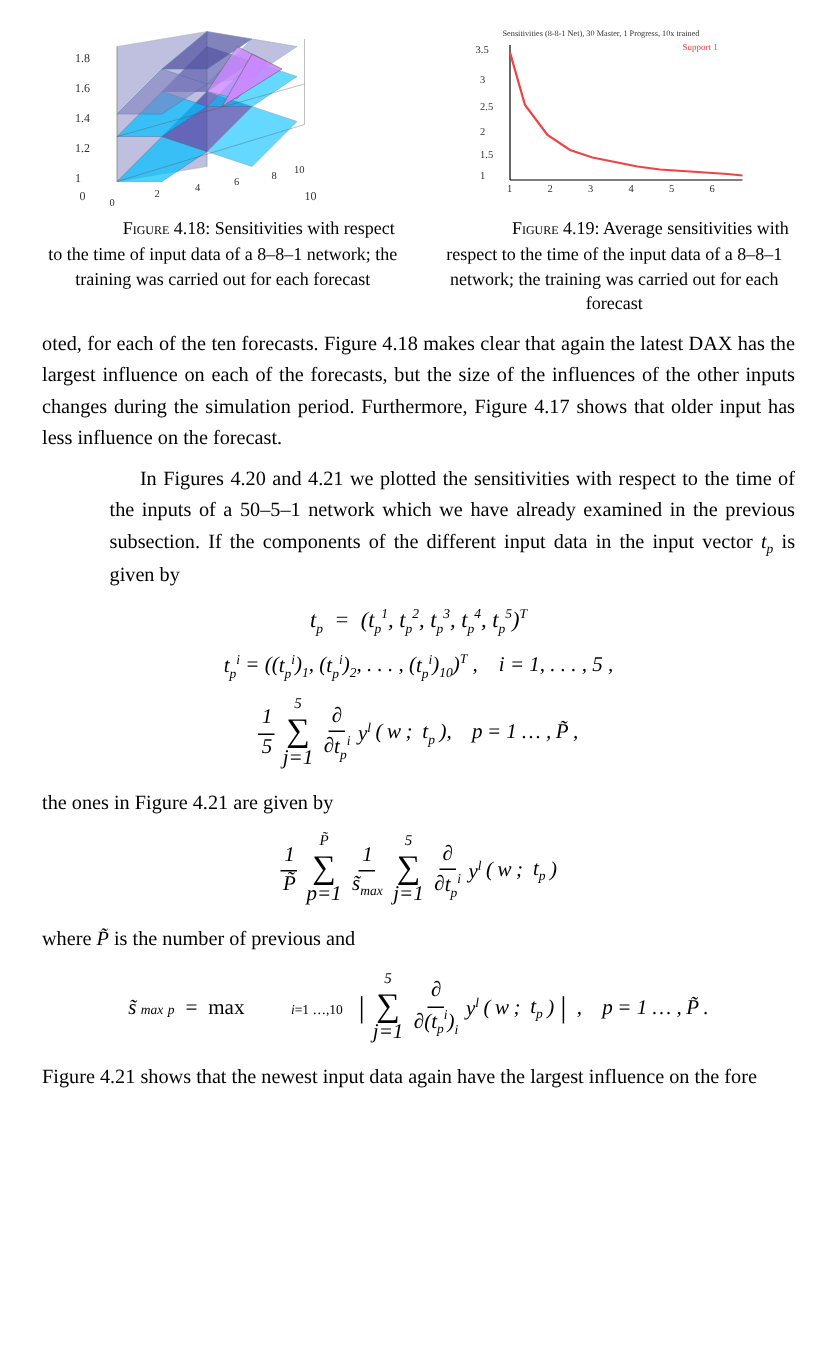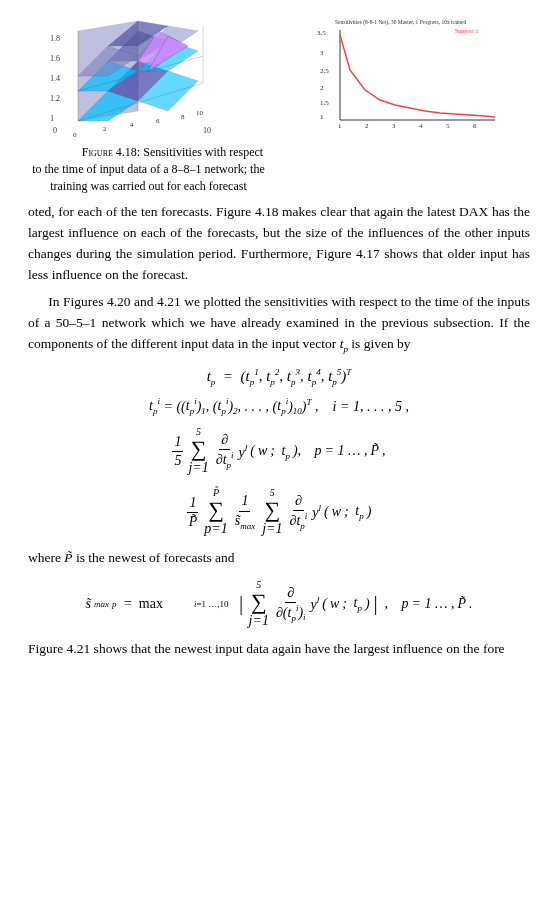--- a/index.html
+++ b/index.html
@@ -48,20 +48,21 @@
       padding-left: 48px;
     }
     .body-text {
       font-size: 13.5px;
       line-height: 1.55;
       text-align: justify;
       margin-bottom: 6px;
     }
     .indent {
       text-indent: 1.5em;
+      margin-left: 45px;
     }
     .math-block {
       display: flex;
       justify-content: center;
       align-items: center;
       margin: 10px 0;
       font-style: italic;
     }
     .math-inline {
       font-style: italic;
@@ -175,20 +176,24 @@
           <text x="23" y="113" font-size="7" fill="#333">1</text>
           <text x="50" y="113" font-size="7" fill="#333">2</text>
           <text x="77" y="113" font-size="7" fill="#333">3</text>
           <text x="104" y="113" font-size="7" fill="#333">4</text>
           <text x="131" y="113" font-size="7" fill="#333">5</text>
           <text x="158" y="113" font-size="7" fill="#333">6</text>
 
           <polyline points="25,20 35,55 50,75 65,85 80,90 95,93 110,96 125,98 140,99 155,100 170,101 180,102" fill="none" stroke="#e44" stroke-width="1.5"></polyline>
         </svg>
       </div>
+      <div class="figure-caption">
+        <span class="fig-label">Figure 4.19:</span>
+        <span>Average sensitivities with respect to the time of the input data of a 8–8–1 network; the training was carried out for each forecast</span>
+      </div>
     </div>
   </div>
 
   <div class="body-text">
     <span>oted, for each of the ten forecasts. Figure 4.18 makes clear that again the latest DAX has the largest influence on each of the forecasts, but the size of the influences of the other inputs changes during the simulation period. Furthermore, Figure 4.17 shows that older input has less influence on the forecast.</span>
   </div>
 
   <div class="body-text indent">
     <span>In Figures 4.20 and 4.21 we plotted the sensitivities with respect to the time of the inputs of a 50–5–1 network which we have already examined in the previous subsection. If the components of the different input data in the input vector </span>
     <span class="math-inline">
@@ -226,20 +231,23 @@
       </span>
       <span class="math-frac">
         <span class="num">∂</span>
         <span class="den">∂<i>t<sub>p</sub><sup>i</sup></i></span>
       </span>
       <i>y<sup>l</sup></i>(<i>w</i>;&nbsp;<i>t<sub>p</sub></i>),&nbsp;&nbsp;&nbsp;
       <i>p</i> = 1 … , <i>P̃</i> ,
     </span>
   </div>
 
+  <div class="body-text">
+    <span>the ones in Figure 4.21 are given by</span>
+  </div>
 
   <div class="math-block">
     <span style="display:inline-flex; align-items:center; gap:3px; font-style:italic; font-size:14px;">
       <span class="math-frac">
         <span class="num">1</span>
         <span class="den"><i>P̃</i></span>
       </span>
       <span class="math-sum">
         <span class="sum-top"><i>P̃</i></span>
         <span class="sum-sym">∑</span>
@@ -258,21 +266,21 @@
         <span class="num">∂</span>
         <span class="den">∂<i>t<sub>p</sub><sup>i</sup></i></span>
       </span>
       <i>y<sup>l</sup></i>(<i>w</i>;&nbsp;<i>t<sub>p</sub></i>)
     </span>
   </div>
 
   <div class="body-text">
     <span>where </span>
     <i>P̃</i>
-    <span> is the newest of forecasts and</span>
+    <span> is the number of previous and</span>
   </div>
 
   <div class="math-block">
     <span style="display:inline-flex; align-items:center; gap:3px; font-style:italic; font-size:14px;">
       <i>s̃</i><sub>max</sub><sup><i>p</i></sup>&nbsp;=&nbsp;
       <span style="font-style:normal;">max</span>
       <sub style="font-style:normal;margin-left:28px;"><i>i</i>=1 …,10</sub>
       &nbsp;
       <span style="font-size:20px; vertical-align:middle;">|</span>
       <span class="math-sum">

